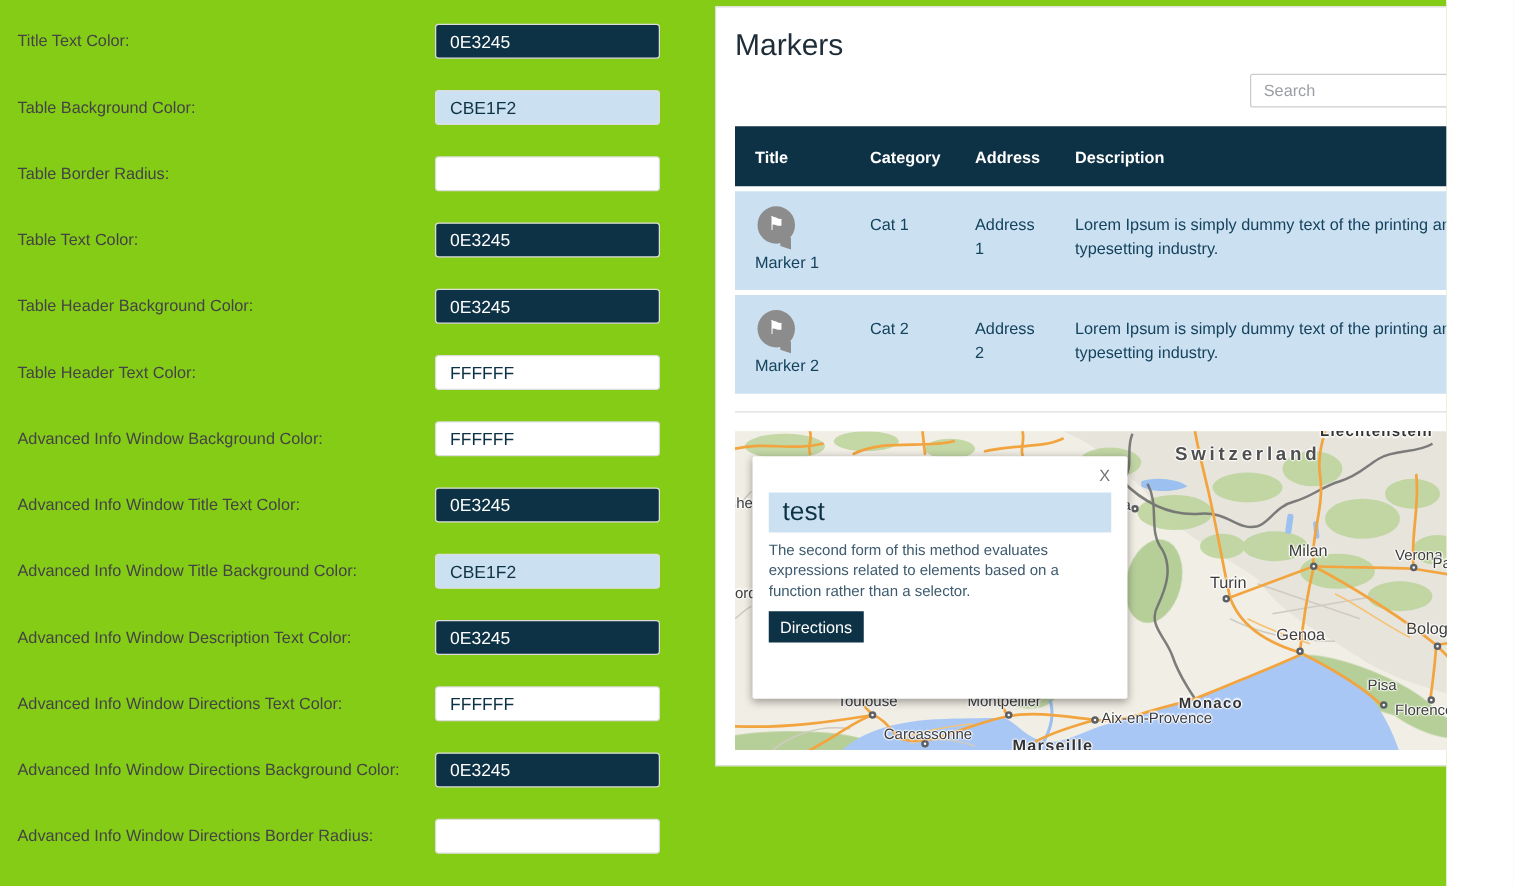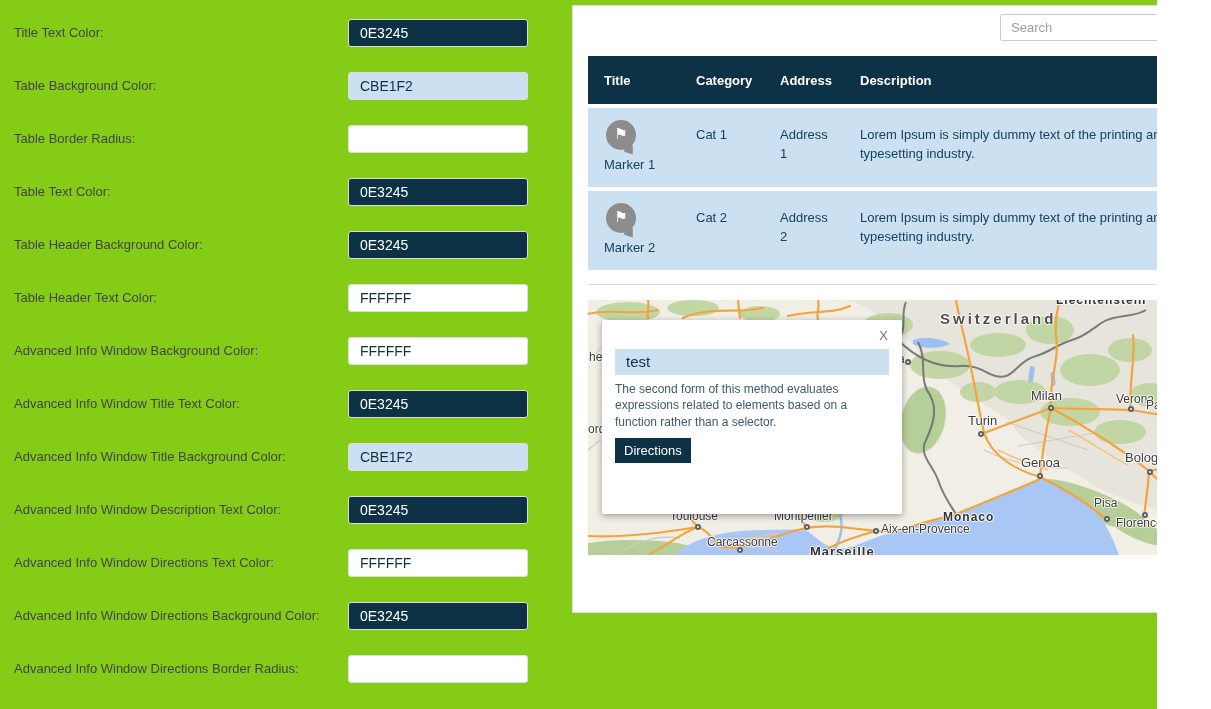--- a/index.html
+++ b/index.html
@@ -53,21 +53,21 @@
   .city.bold { font-weight:700; color:#333; letter-spacing:1px; }
   .city.country { font-size:15px; font-weight:700; color:#4f4f4f; letter-spacing:3px;text-align:right; }
   .dot { position:absolute; width:6px; height:6px; background:#fff; border:2px solid #5c6065;
     border-radius:50%; z-index:2; }
 
   
   #info-window { position:absolute; left:14px; top:20px; width:300px; height:194px; z-index:5;
     background:#fff; border-radius:2px; box-shadow:0 2px 7px rgba(0,0,0,.35); padding:8px 13px 0 13px; }
   #iw-close { text-align:right; color:#737373; font-size:13px; height:18px; cursor:pointer; padding-right:1px; }
   #iw-title-bar { margin-top:3px; background:#CBE1F2; padding:4px 11px; }
-  #iw-title-bar .iw-title { font-size:15px; color:#0E3245; }
+  #iw-title-bar .iw-title { font-size:21px; color:#0E3245; }
   #iw-address { margin-top:7px; font-size:14px; color:#244a61; line-height:19px; width:280px; }
   #iw-desc { margin-top:6px; font-size:12px; color:#3d5a6e; line-height:16.5px; width:260px; }
   #iw-directions { display:inline-block; margin-top:8px; background:#0E3245; color:#fff;
     border:none; font-size:13px; font-family:"Liberation Sans",sans-serif;
     padding:5px 9px; cursor:pointer; }
 </style>
 </head>
 <body>
 
 <div id="stage">
@@ -121,20 +121,21 @@
       <label>Advanced Info Window Directions Background Color:</label>
       <input class="color-input" value="0E3245" style="background-color: rgb(14, 50, 69); color: rgb(255, 255, 255);">
     </div>
     <div class="form-row">
       <label>Advanced Info Window Directions Border Radius:</label>
       <input class="color-input" value="" style="background-color: rgb(255, 255, 255); color: rgb(14, 50, 69);">
     </div>
   </div>
 
   <div id="markers-panel">
+    <h1 id="markers-title">Markers</h1>
 
     <div id="search-wrap">
       <input id="search-input" type="text" placeholder="Search" style="">
     </div>
 
     <div id="markers-table">
       <div class="t-row t-head">
         <div class="cell">Title</div>
         <div class="cell">Category</div>
         <div class="cell">Address</div>

